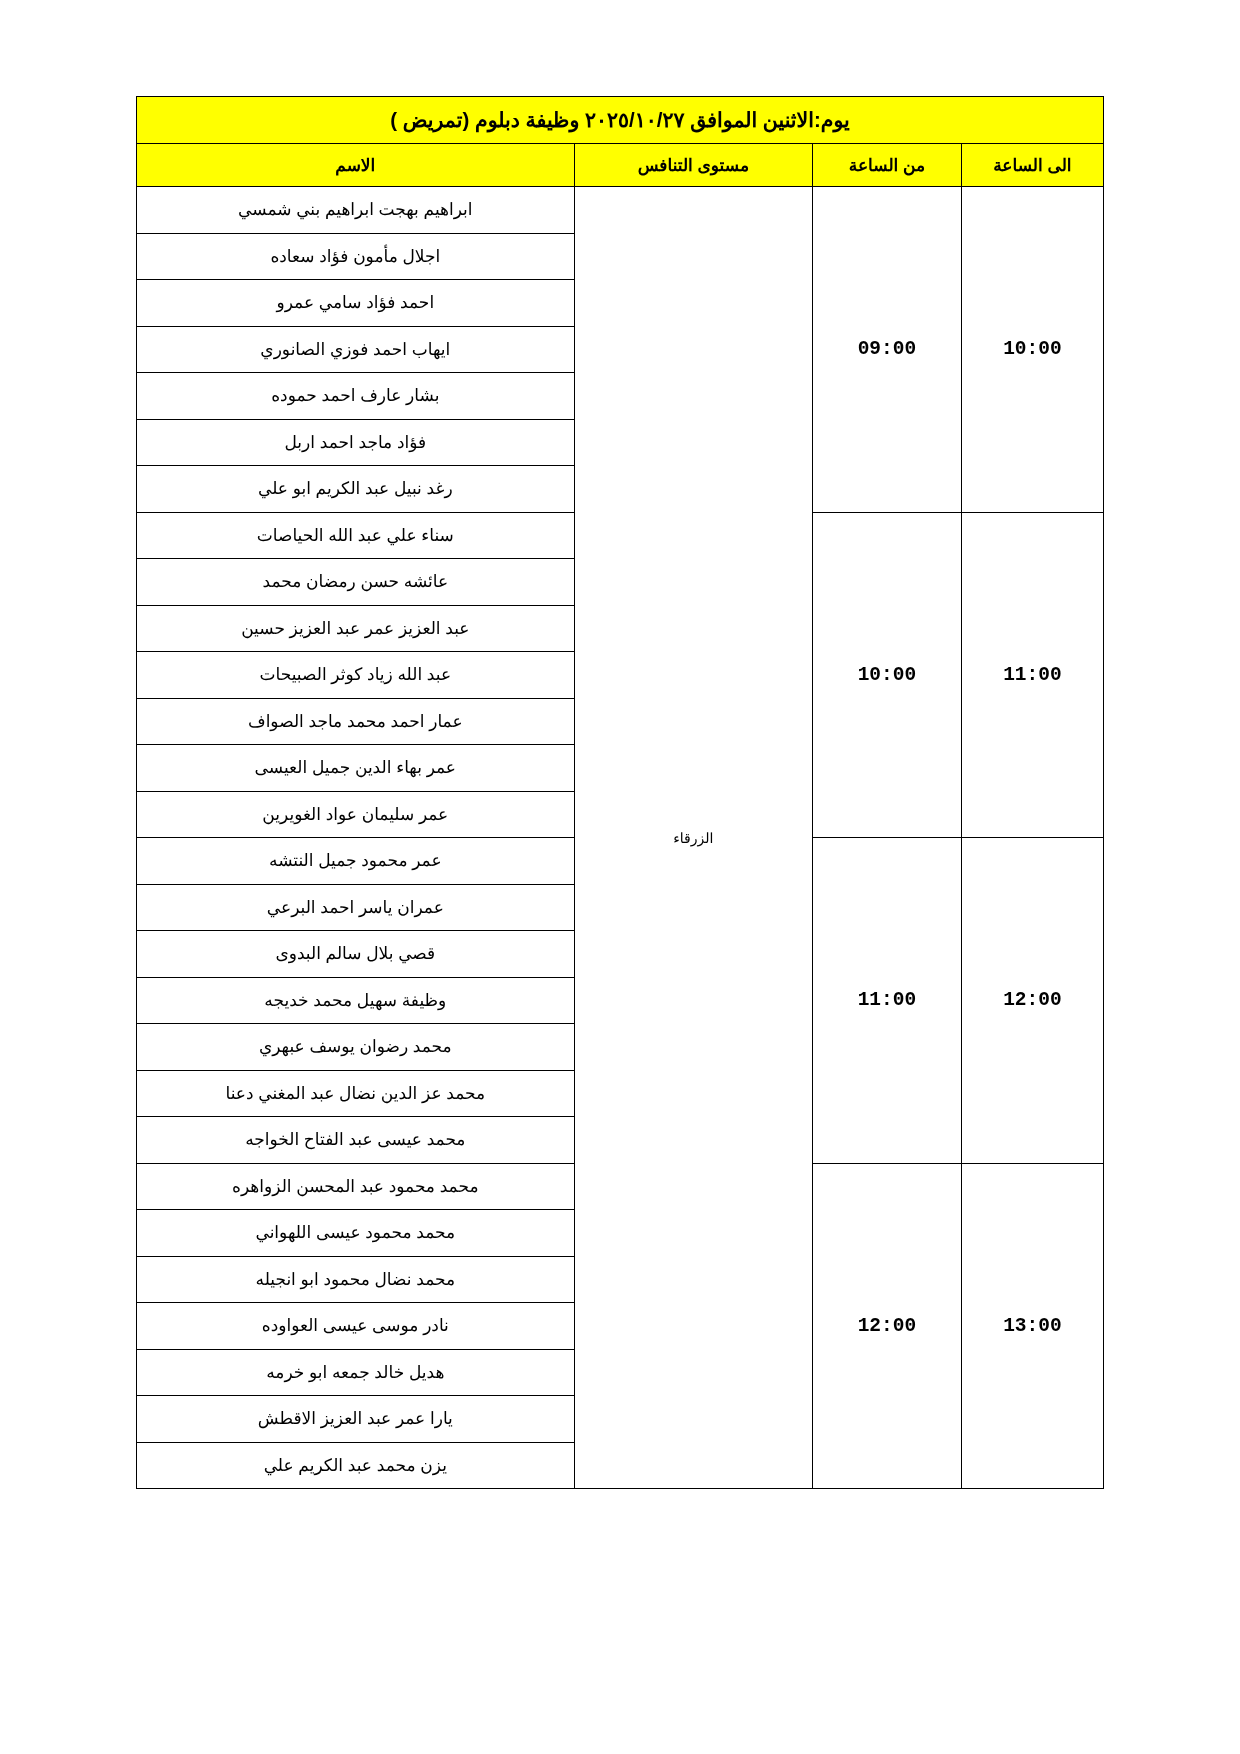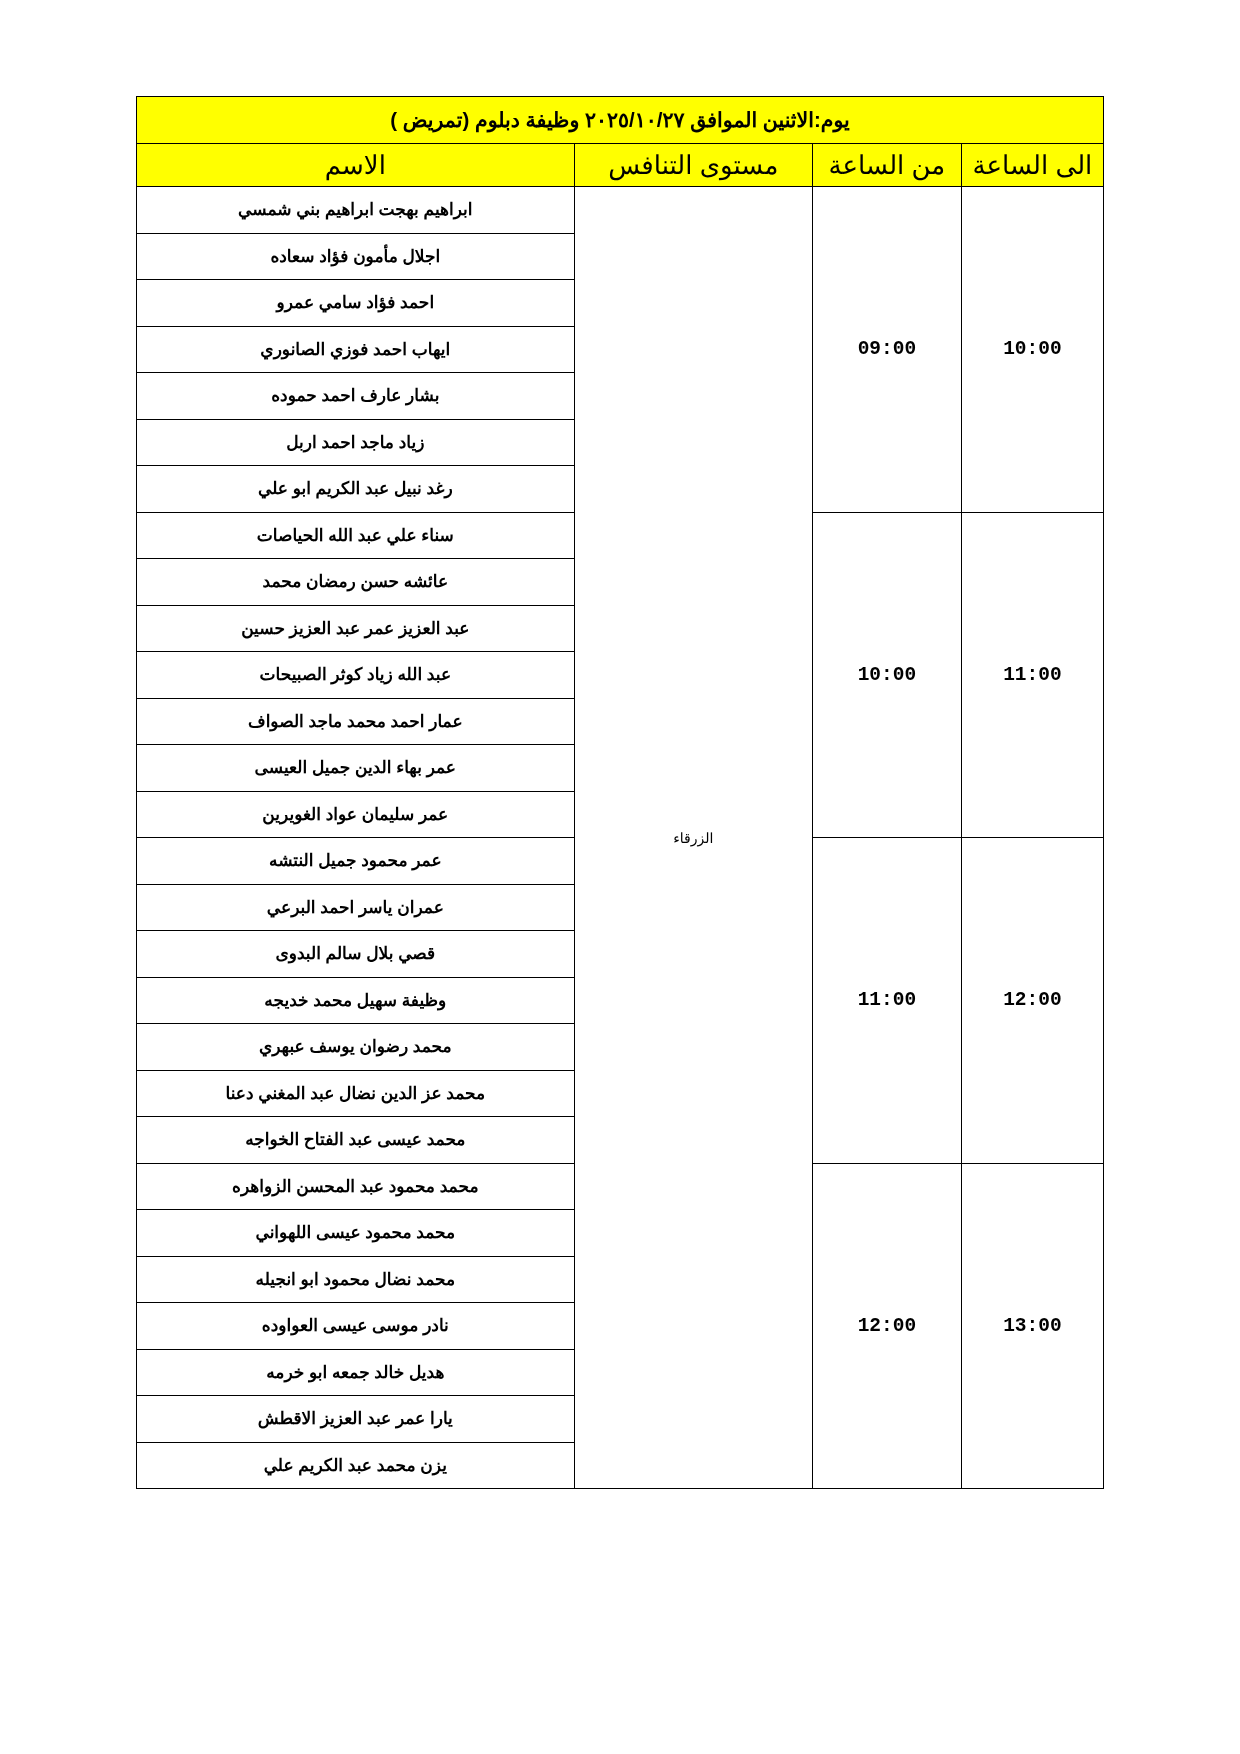--- a/index.html
+++ b/index.html
@@ -34,32 +34,32 @@
   .title-cell {
     background: #ffff00;
     font-size: 20.5px;
     font-weight: bold;
     height: 46px;
     letter-spacing: 0px;
     padding: 4px 6px;
   }
   .head-cell {
     background: #ffff00;
-    font-size: 26px;
-    font-weight: normal;
+    font-size: 17px;
+    font-weight: bold;
     height: 42px;
     margin-left: 47px;
   }
   .col-name   { width: 400px; }
   .col-level  { width: 218px; }
   .col-from   { width: 136px; }
   .col-to     { width: 130px; }
   .name-cell {
     font-size: 17px;
-    font-weight: bold;
+    font-weight: normal;
     height: 45.5px;
     padding: 0 10px;
     white-space: nowrap;
   }
   .level-cell {
     font-size: 14px;
     font-weight: normal;
   }
   .time-cell {
     font-size: 19.5px;
@@ -101,21 +101,21 @@
         <tr>
           <td class="name-cell">احمد فؤاد سامي عمرو</td>
         </tr>
         <tr>
           <td class="name-cell">ايهاب احمد فوزي الصانوري</td>
         </tr>
         <tr>
           <td class="name-cell">بشار عارف احمد حموده</td>
         </tr>
         <tr>
-          <td class="name-cell">زياد ماجد احمد اربل</td>
+          <td class="name-cell">فؤاد ماجد احمد اربل</td>
         </tr>
         <tr>
           <td class="name-cell">رغد نبيل عبد الكريم ابو علي</td>
         </tr>
         <tr>
           <td class="time-cell" rowspan="7">11:00</td>
           <td class="time-cell" rowspan="7">10:00</td>
           <td class="name-cell">سناء علي عبد الله الحياصات</td>
         </tr>
         <tr>

